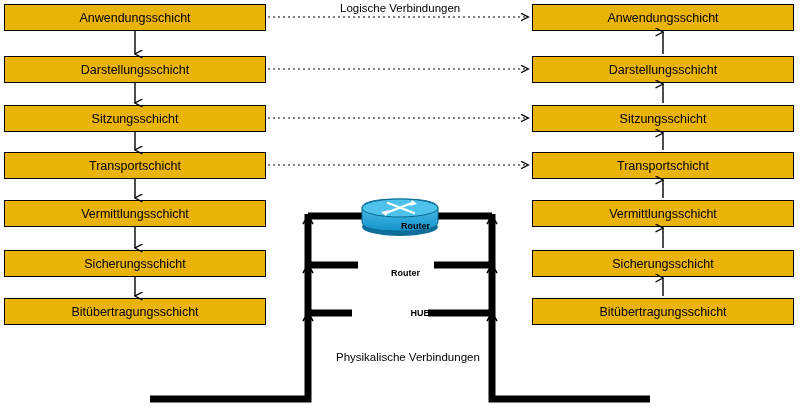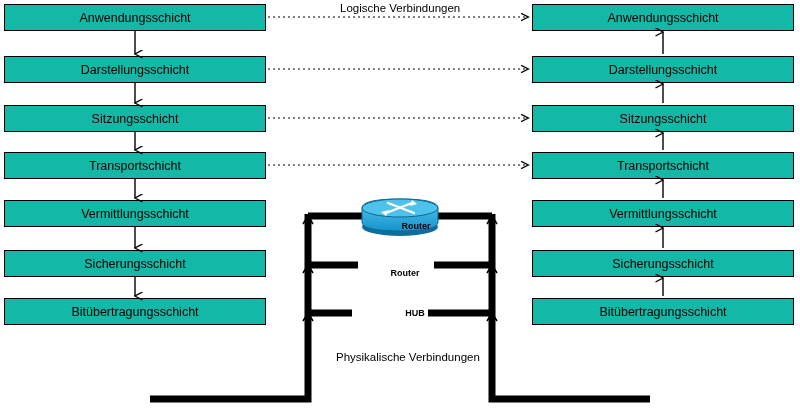--- a/index.html
+++ b/index.html
@@ -14,21 +14,21 @@
     position: relative;
     width: 800px;
     height: 415px;
     overflow: hidden;
     background: #ffffff;
   }
   .layer-box {
     position: absolute;
     box-sizing: border-box;
     border: 1.5px solid #000000;
-    background: #14b8a6;
+    background: #eab308;
     display: flex;
     align-items: center;
     justify-content: center;
     font-size: 12.5px;
     color: #000000;
     white-space: nowrap;
   }
   .left-col { left: 4px; width: 262px; }
   .right-col { left: 532px; width: 262px; }
   .layer-box.h { height: 27px; }
@@ -48,23 +48,22 @@
     height: 415px;
     pointer-events: none;
   }
 
   
   .dev-label {
     position: absolute;
     font-size: 9px;
     font-weight: bold;
     color: #000000;
-    text-align: center;
+    text-align: right;
     white-space: nowrap;
-    margin-left: 16px;
   }
 </style>
 </head>
 <body>
 
 <div id="stage">
 
   
   <div class="layer-box h left-col" style="top:4px;">
       <span>Anwendungsschicht</span>

